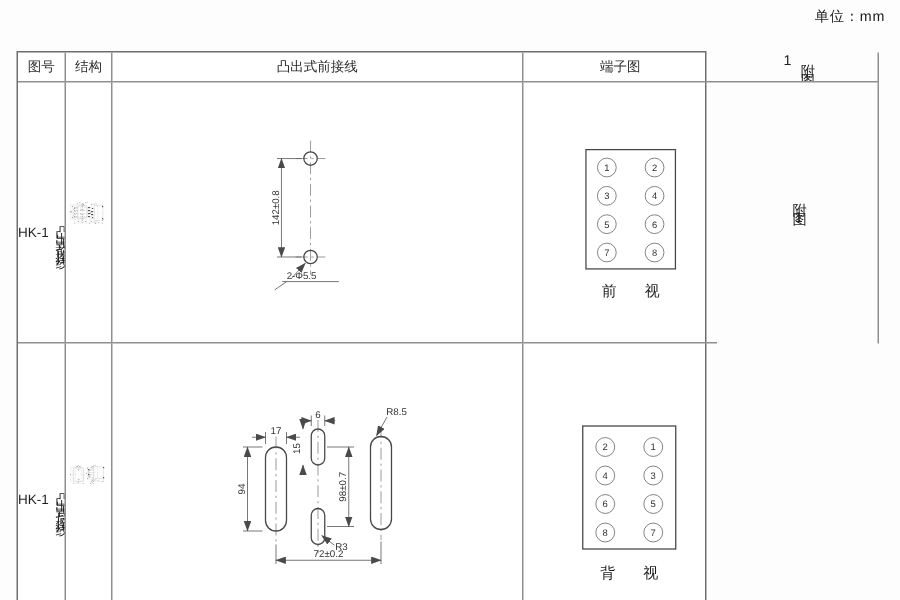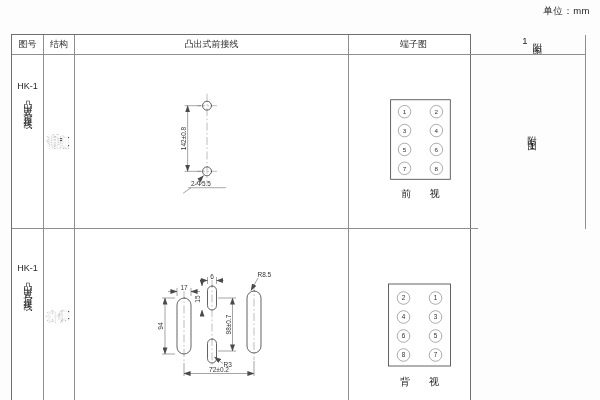--- a/index.html
+++ b/index.html
@@ -14,21 +14,21 @@
     grid-template-rows:20px 174px 173px;
     border:1px solid #6e6e6e;background:#fff;box-sizing:border-box;
   }
   .c{border-right:1px solid #8f8f8f;border-bottom:1px solid #8f8f8f;position:relative;overflow:hidden}
   .c.lastcol{border-right:none}
   .c.lastrow{border-bottom:none}
   .hc{display:flex;align-items:center;justify-content:center;font-size:9px;color:#2b2b2b;white-space:pre}
   .figc{display:flex;align-items:center;justify-content:center}
   .vtext{writing-mode:vertical-rl;text-orientation:upright;font-size:9px;color:#1f1f1f;letter-spacing:4px}
   .figc .vtext{font-size:9.5px;letter-spacing:6px}
-  .structc{display:flex;flex-direction:column;align-items:center;gap:2px}
+  .structc{display:flex;flex-direction:row;align-items:center;gap:2px}
   .structc.pt1{padding-top:26px}
   .structc.pt2{padding-top:34px}
   .model{font-size:9px;color:#1f1f1f;white-space:nowrap}
   svg{display:block;width:100%;height:100%}
   svg .ln{stroke:#474747;stroke-width:.85;fill:none;stroke-linecap:round}
   svg .lnf{stroke:#474747;stroke-width:.85;fill:#fff}
   svg .thin{stroke:#6a6a6a;stroke-width:.55;fill:none}
   svg .cl{stroke:#7a7a7a;stroke-width:.5;fill:none;stroke-dasharray:8 2.5 1.5 2.5}
   svg .dim{stroke:#5a5a5a;stroke-width:.55;fill:none}
   svg text{font-family:"Liberation Sans",sans-serif;fill:#333;font-size:6.5px}

